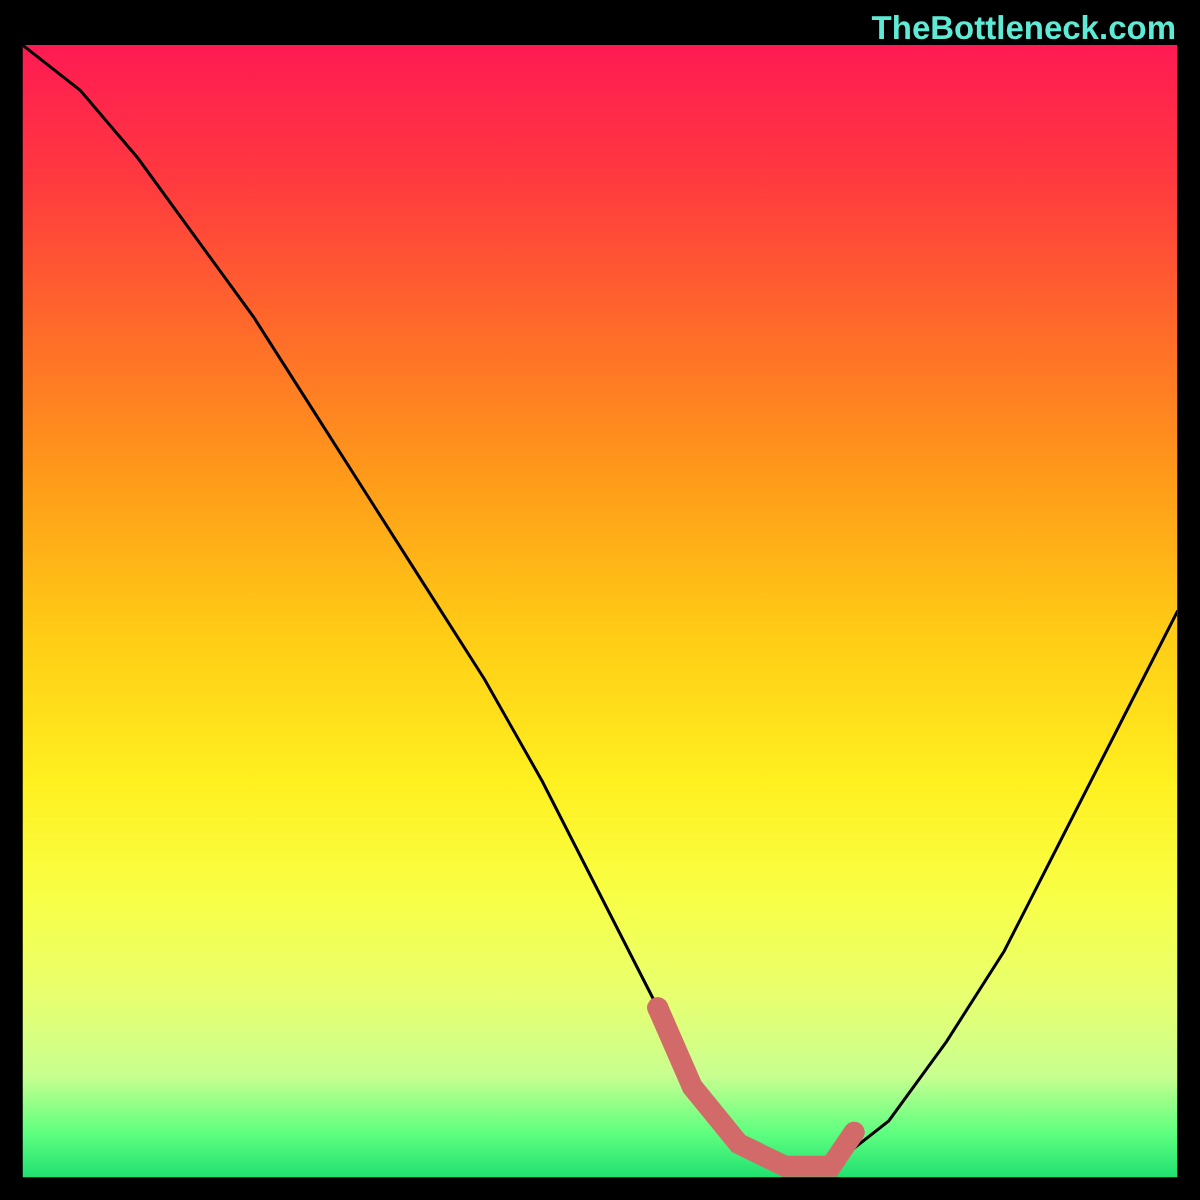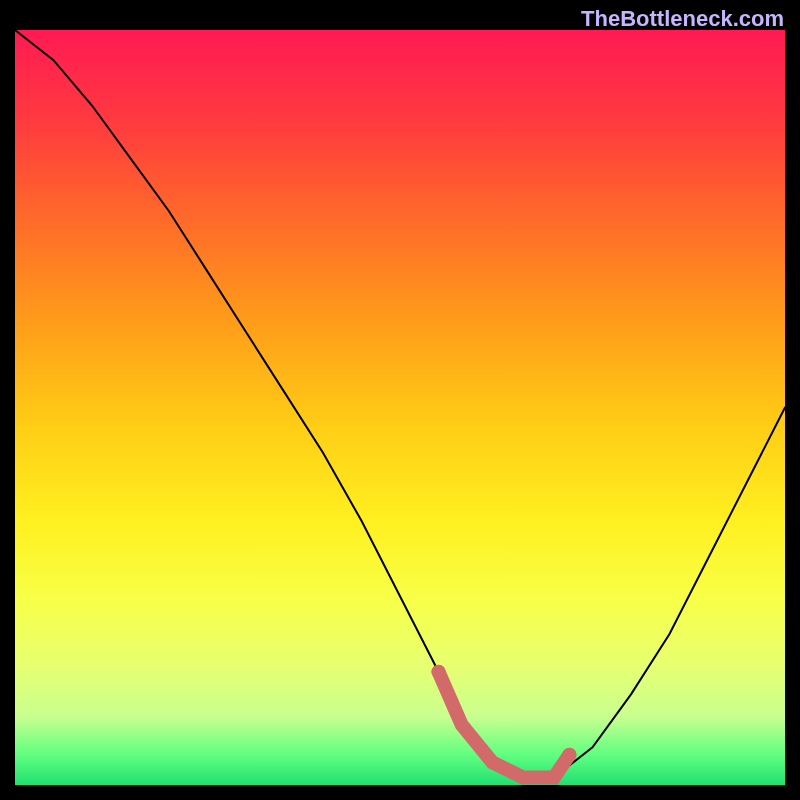--- a/index.html
+++ b/index.html
@@ -8,21 +8,21 @@
     background: #000;
     width: 800px;
     height: 800px;
     position: relative;
     font-family: Arial, sans-serif;
   }
   .watermark {
     position: absolute;
     top: 6px;
     right: 16px;
-    color: #c4b5fd;
+    color: #5eead4;
     font-size: 22px;
     font-weight: bold;
     z-index: 10;
   }
   .plot-area {
     position: absolute;
     left: 15px;
     top: 30px;
     width: 770px;
     height: 755px;

